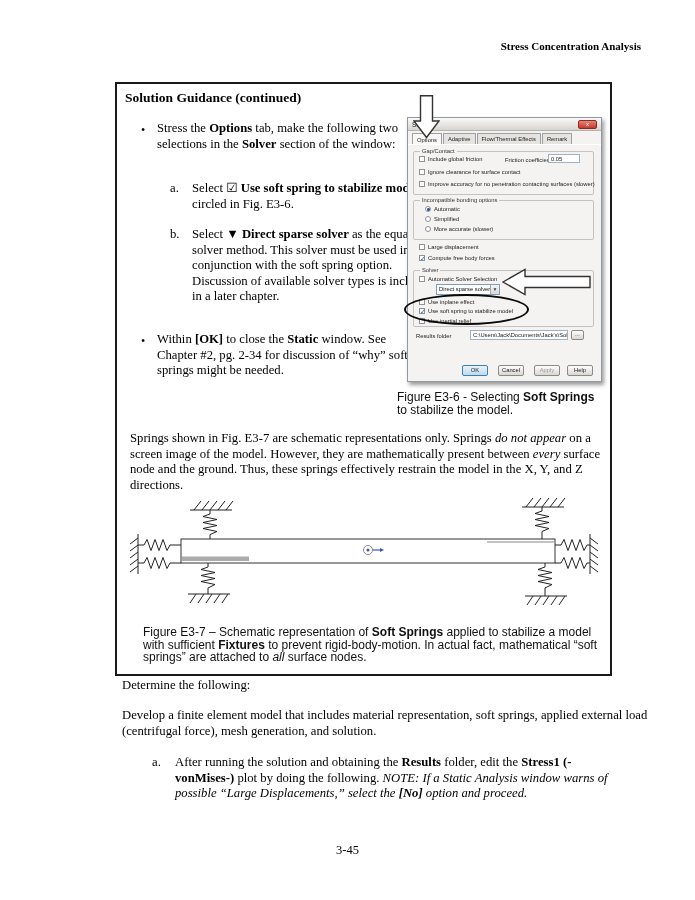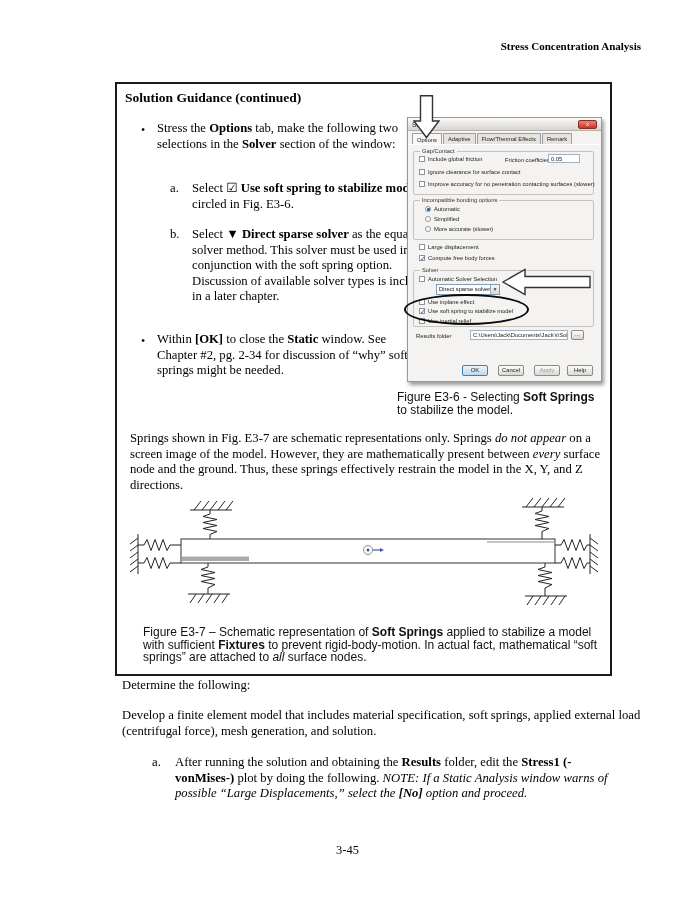--- a/index.html
+++ b/index.html
@@ -254,17 +254,17 @@
     <circle cx="250" cy="53" r="4.5" fill="#ffffff" stroke="#8a8a8a" stroke-width="1"></circle>
     <circle cx="250" cy="53" r="1.5" fill="#3b55b0"></circle>
     <line x1="255" y1="53" x2="262" y2="53" stroke="#3b55b0" stroke-width="1.2"></line>
     <polygon points="262,51 266,53 262,55" fill="#3b55b0"></polygon>
   </g>
 </svg>
 
 <div class="abs fig-caption" style="left:143px;top:626px;width:462px;"><span>Figure E3-7 – Schematic representation of </span><span style="font-weight: bold;">Soft Springs</span><span> applied to stabilize a model with sufficient </span><span style="font-weight: bold;">Fixtures</span><span> to prevent rigid-body-motion.  In actual fact, mathematical “soft springs” are attached to </span><span style="font-style: italic;">all</span><span> surface nodes.</span></div>
 
 <div class="abs serif-txt" style="left:122px;top:678px;">Determine the following:</div>
-<div class="abs serif-txt" style="left:122px;top:708px;width:568px;">Develop a finite element model that includes material specification, soft springs, applied external load (centrifugal force), mesh generation, and solution.</div>
+<div class="abs serif-txt" style="left:122px;top:708px;width:568px;">Develop a finite element model that includes material representation, soft springs, applied external load (centrifugal force), mesh generation, and solution.</div>
 <span class="abs serif-txt" style="left:152px;top:755px;">a.</span>
 <div class="abs serif-txt" style="left:175px;top:755px;width:437px;"><span>After running the solution and obtaining the </span><span style="font-weight: bold;">Results</span><span> folder, edit the </span><span style="font-weight: bold;">Stress1 (-vonMises-)</span><span> plot by doing the following.  </span><span style="font-style: italic;">NOTE:  If a Static Analysis window warns of possible “Large Displacements,” select the </span><span style="font-weight: bold; font-style: italic;">[No]</span><span style="font-style: italic;"> option and proceed.</span></div>
 
 <div class="abs page-num">3-45</div>
 
 </body></html>

